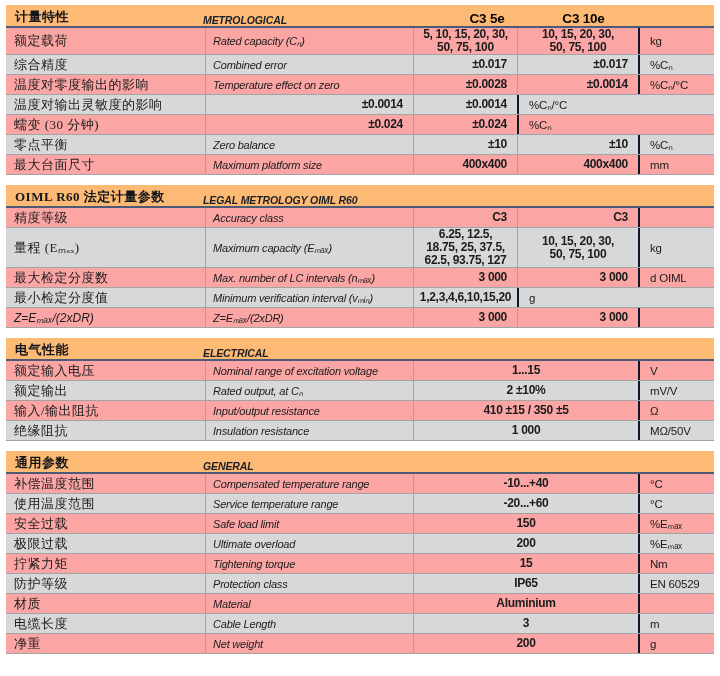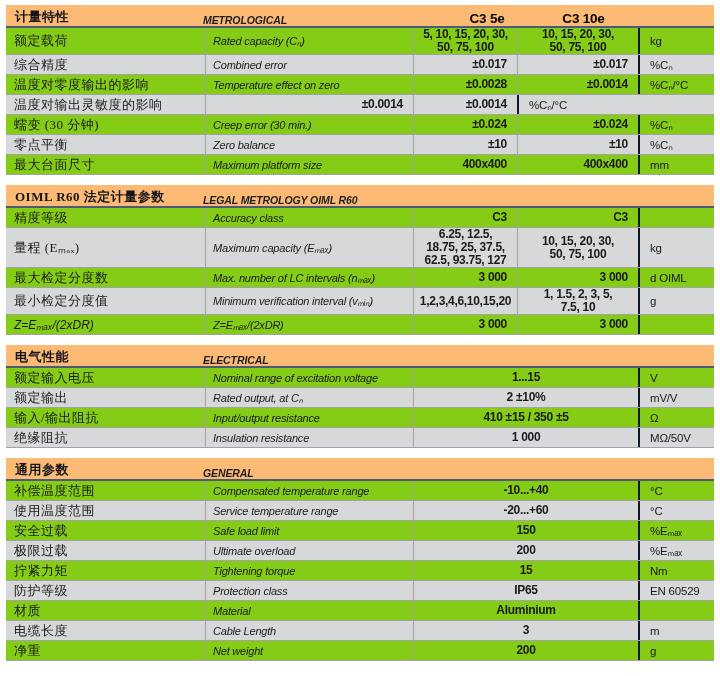--- a/index.html
+++ b/index.html
@@ -6,21 +6,21 @@
   body{width:720px;height:676px;font-family:"Liberation Sans",sans-serif;color:#1b1b1b;overflow:hidden;}
   #spec-table{position:absolute;left:6px;top:5px;width:708px;}
   .section{margin-bottom:10px;}
   .band{position:relative;background:#fdba74;border-bottom:2px solid #4d5a75;height:21px;display:flex;align-items:flex-end;}
   .band-zh{font-weight:bold;font-size:13px;padding-left:9px;font-family:"Liberation Serif",serif;letter-spacing:.5px;color:#14161c;}
   .band-en{position:absolute;left:197px;font-style:italic;font-weight:bold;font-size:10.5px;letter-spacing:-.1px;color:#1c1e24;}
   .band-col{position:absolute;font-weight:bold;font-size:13.5px;text-align:center;letter-spacing:-.2px;color:#000;}
   .band-col.c1{left:429px;width:104px;}
   .band-col.c2{left:517px;width:121px;}
   .rows{border-bottom:1px solid #a3a3a3;}
-  .row{display:grid;grid-template-columns:199px 208px 104px 121px 76px;min-height:19px;background:#84cc16;}
+  .row{display:grid;grid-template-columns:199px 208px 104px 121px 76px;min-height:19px;background:#fca5a5;}
   .row.alt{background:#d7d8d9;}
   .row + .row{border-top:1px solid #a3a3a3;}
   .c{display:flex;align-items:center;line-height:16px;}
   .c.zh{padding-left:8px;font-family:"Liberation Serif",serif;font-size:13px;letter-spacing:.5px;}
   .c.zh.formula{font-family:"Liberation Sans",sans-serif;font-style:italic;font-size:12px;letter-spacing:0;}
   .c.en{padding-left:7px;border-left:1px solid #a3a3a3;font-style:italic;font-size:11px;letter-spacing:-.2px;}
   .c.v{border-left:1px solid #a3a3a3;justify-content:flex-end;text-align:right;padding-right:10px;font-weight:bold;font-size:12px;letter-spacing:-.3px;white-space:pre-line;line-height:13px;}
   .c.v.center{justify-content:center;text-align:center;padding-right:2px;padding-left:2px;}
   .c.v.merged{grid-column:3/5;justify-content:center;text-align:center;padding:0 2px;}
   .c.unit{padding-left:10px;border-left:2px solid #0f172a;font-size:11.5px;letter-spacing:-.2px;}
@@ -61,21 +61,20 @@
           <div class="c unit">%Cₙ/°C</div>
         </div>
         <div class="row alt">
           <div class="c zh">温度对输出灵敏度的影响</div>
           <div class="c v v1">±0.0014</div>
           <div class="c v v2">±0.0014</div>
           <div class="c unit">%Cₙ/°C</div>
         </div>
         <div class="row">
           <div class="c zh">蠕变 (30 分钟)</div>
-          <div class="c en">Creep error (30 min.)</div>
           <div class="c v v1">±0.024</div>
           <div class="c v v2">±0.024</div>
           <div class="c unit">%Cₙ</div>
         </div>
         <div class="row alt">
           <div class="c zh">零点平衡</div>
           <div class="c en">Zero balance</div>
           <div class="c v v1">±10</div>
           <div class="c v v2">±10</div>
           <div class="c unit">%Cₙ</div>
@@ -116,22 +115,20 @@
           <div class="c zh">最大检定分度数</div>
           <div class="c en">Max. number of LC intervals (nₘₐₓ)</div>
           <div class="c v v1">3 000</div>
           <div class="c v v2">3 000</div>
           <div class="c unit">d OIML</div>
         </div>
         <div class="row alt">
           <div class="c zh">最小检定分度值</div>
           <div class="c en">Minimum verification interval (vₘᵢₙ)</div>
           <div class="c v v1 center">1,2,3,4,6,10,15,20</div>
-          <div class="c v v2 center">1, 1.5, 2, 3, 5,
-7.5, 10</div>
           <div class="c unit">g</div>
         </div>
         <div class="row">
           <div class="c zh formula">Z=Eₘₐₓ/(2xDR)</div>
           <div class="c en">Z=Eₘₐₓ/(2xDR)</div>
           <div class="c v v1">3 000</div>
           <div class="c v v2">3 000</div>
           <div class="c unit"></div>
         </div>
       </div>

